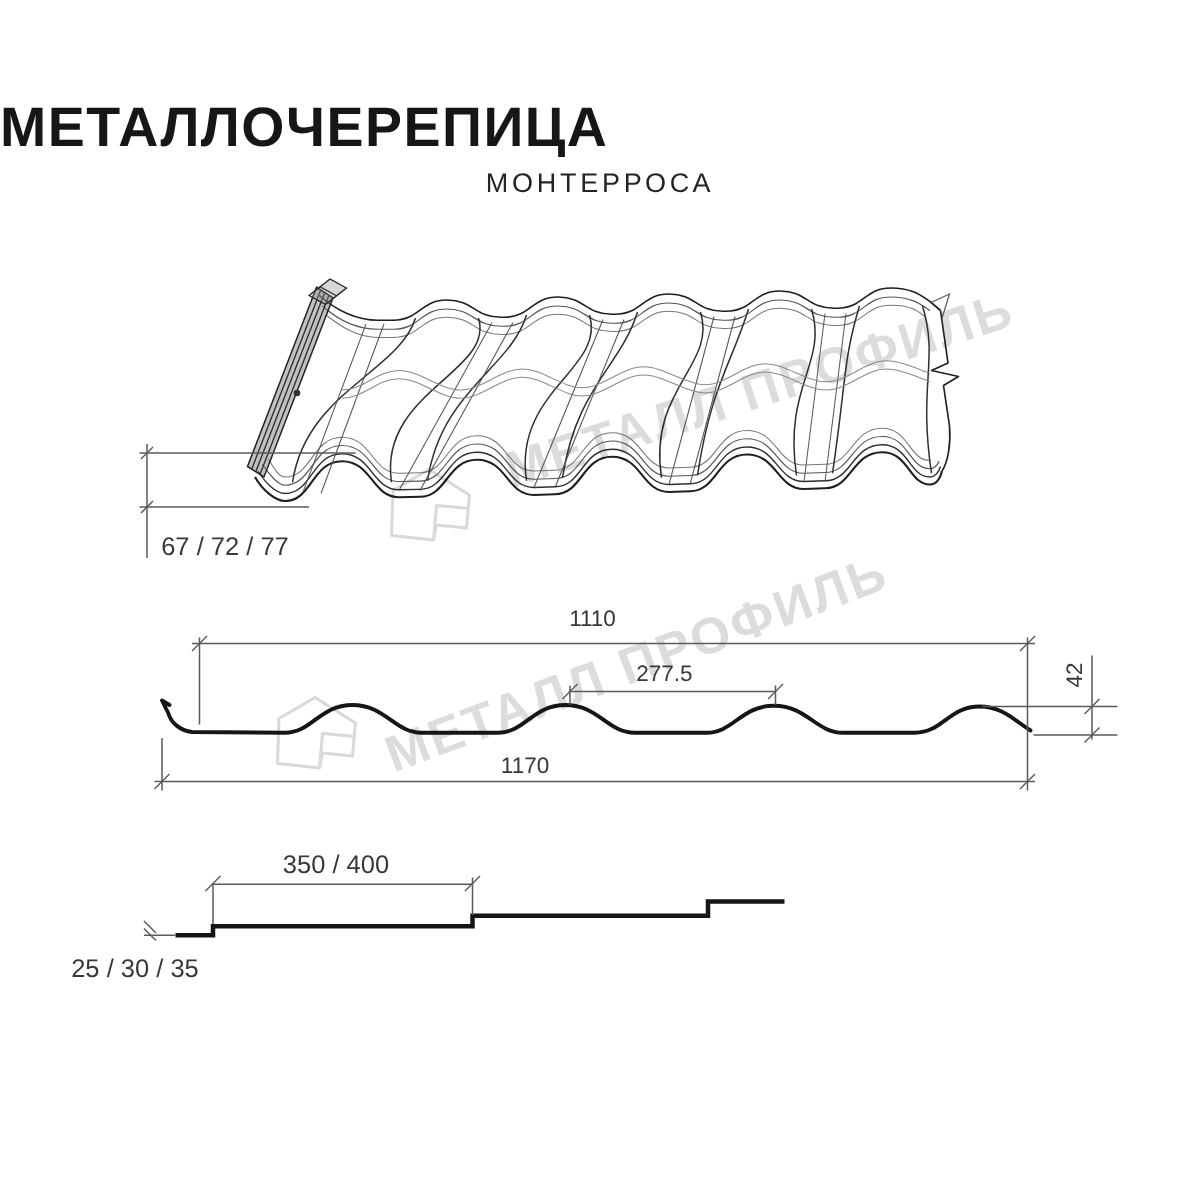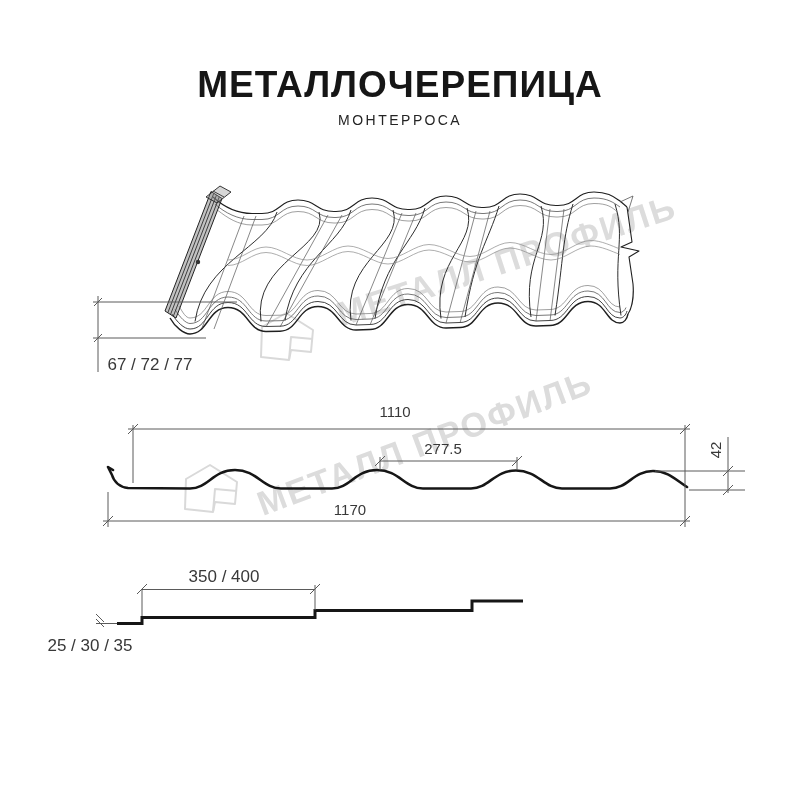--- a/index.html
+++ b/index.html
@@ -1,21 +1,21 @@
 <!DOCTYPE html>
 <html><head>
 <meta charset="utf-8">
 <style>
   html,body{margin:0;padding:0;background:#fff;}
   #page{position:relative;width:800px;height:800px;background:#ffffff;overflow:hidden;
         font-family:"Liberation Sans","DejaVu Sans",sans-serif;}
-  .title{position:absolute;left:0;top:64px;width:800px;text-align:center;
+  .title{position:absolute;left:0;top:64px;width:800px;
          font-size:37px;font-weight:bold;letter-spacing:1px;color:#161616;z-index:3;}
   .subtitle{position:absolute;left:0;top:112px;width:800px;text-align:center;
-         font-size:14px;font-weight:normal;letter-spacing:2.5px;color:#242424;z-index:3;}
+         font-size:18px;font-weight:normal;letter-spacing:2.5px;color:#242424;z-index:3;}
   .wm{position:absolute;font-size:34px;font-weight:bold;letter-spacing:2px;
       color:#dcdcdc;white-space:nowrap;z-index:1;transform-origin:left top;}
   .wm1{left:332px;top:297px;transform:rotate(-18deg);}
   .wm2{left:252px;top:487px;transform:rotate(-20.5deg);}
   svg.draw{position:absolute;left:0;top:0;z-index:2;}
   svg.draw .thick{stroke:#161616;stroke-width:2.6;fill:none;stroke-linejoin:round;stroke-linecap:round;}
   svg.draw .thick2{stroke:#161616;stroke-width:3;fill:none;stroke-linejoin:miter;stroke-linecap:butt;}
   svg.draw .edge{stroke:#1f1f1f;stroke-width:1.4;fill:none;stroke-linejoin:round;}
   svg.draw .edge2{stroke:#1f1f1f;stroke-width:1.1;fill:none;stroke-linejoin:round;}
   svg.draw .off1{stroke:#2e2e2e;stroke-width:.9;fill:none;}

